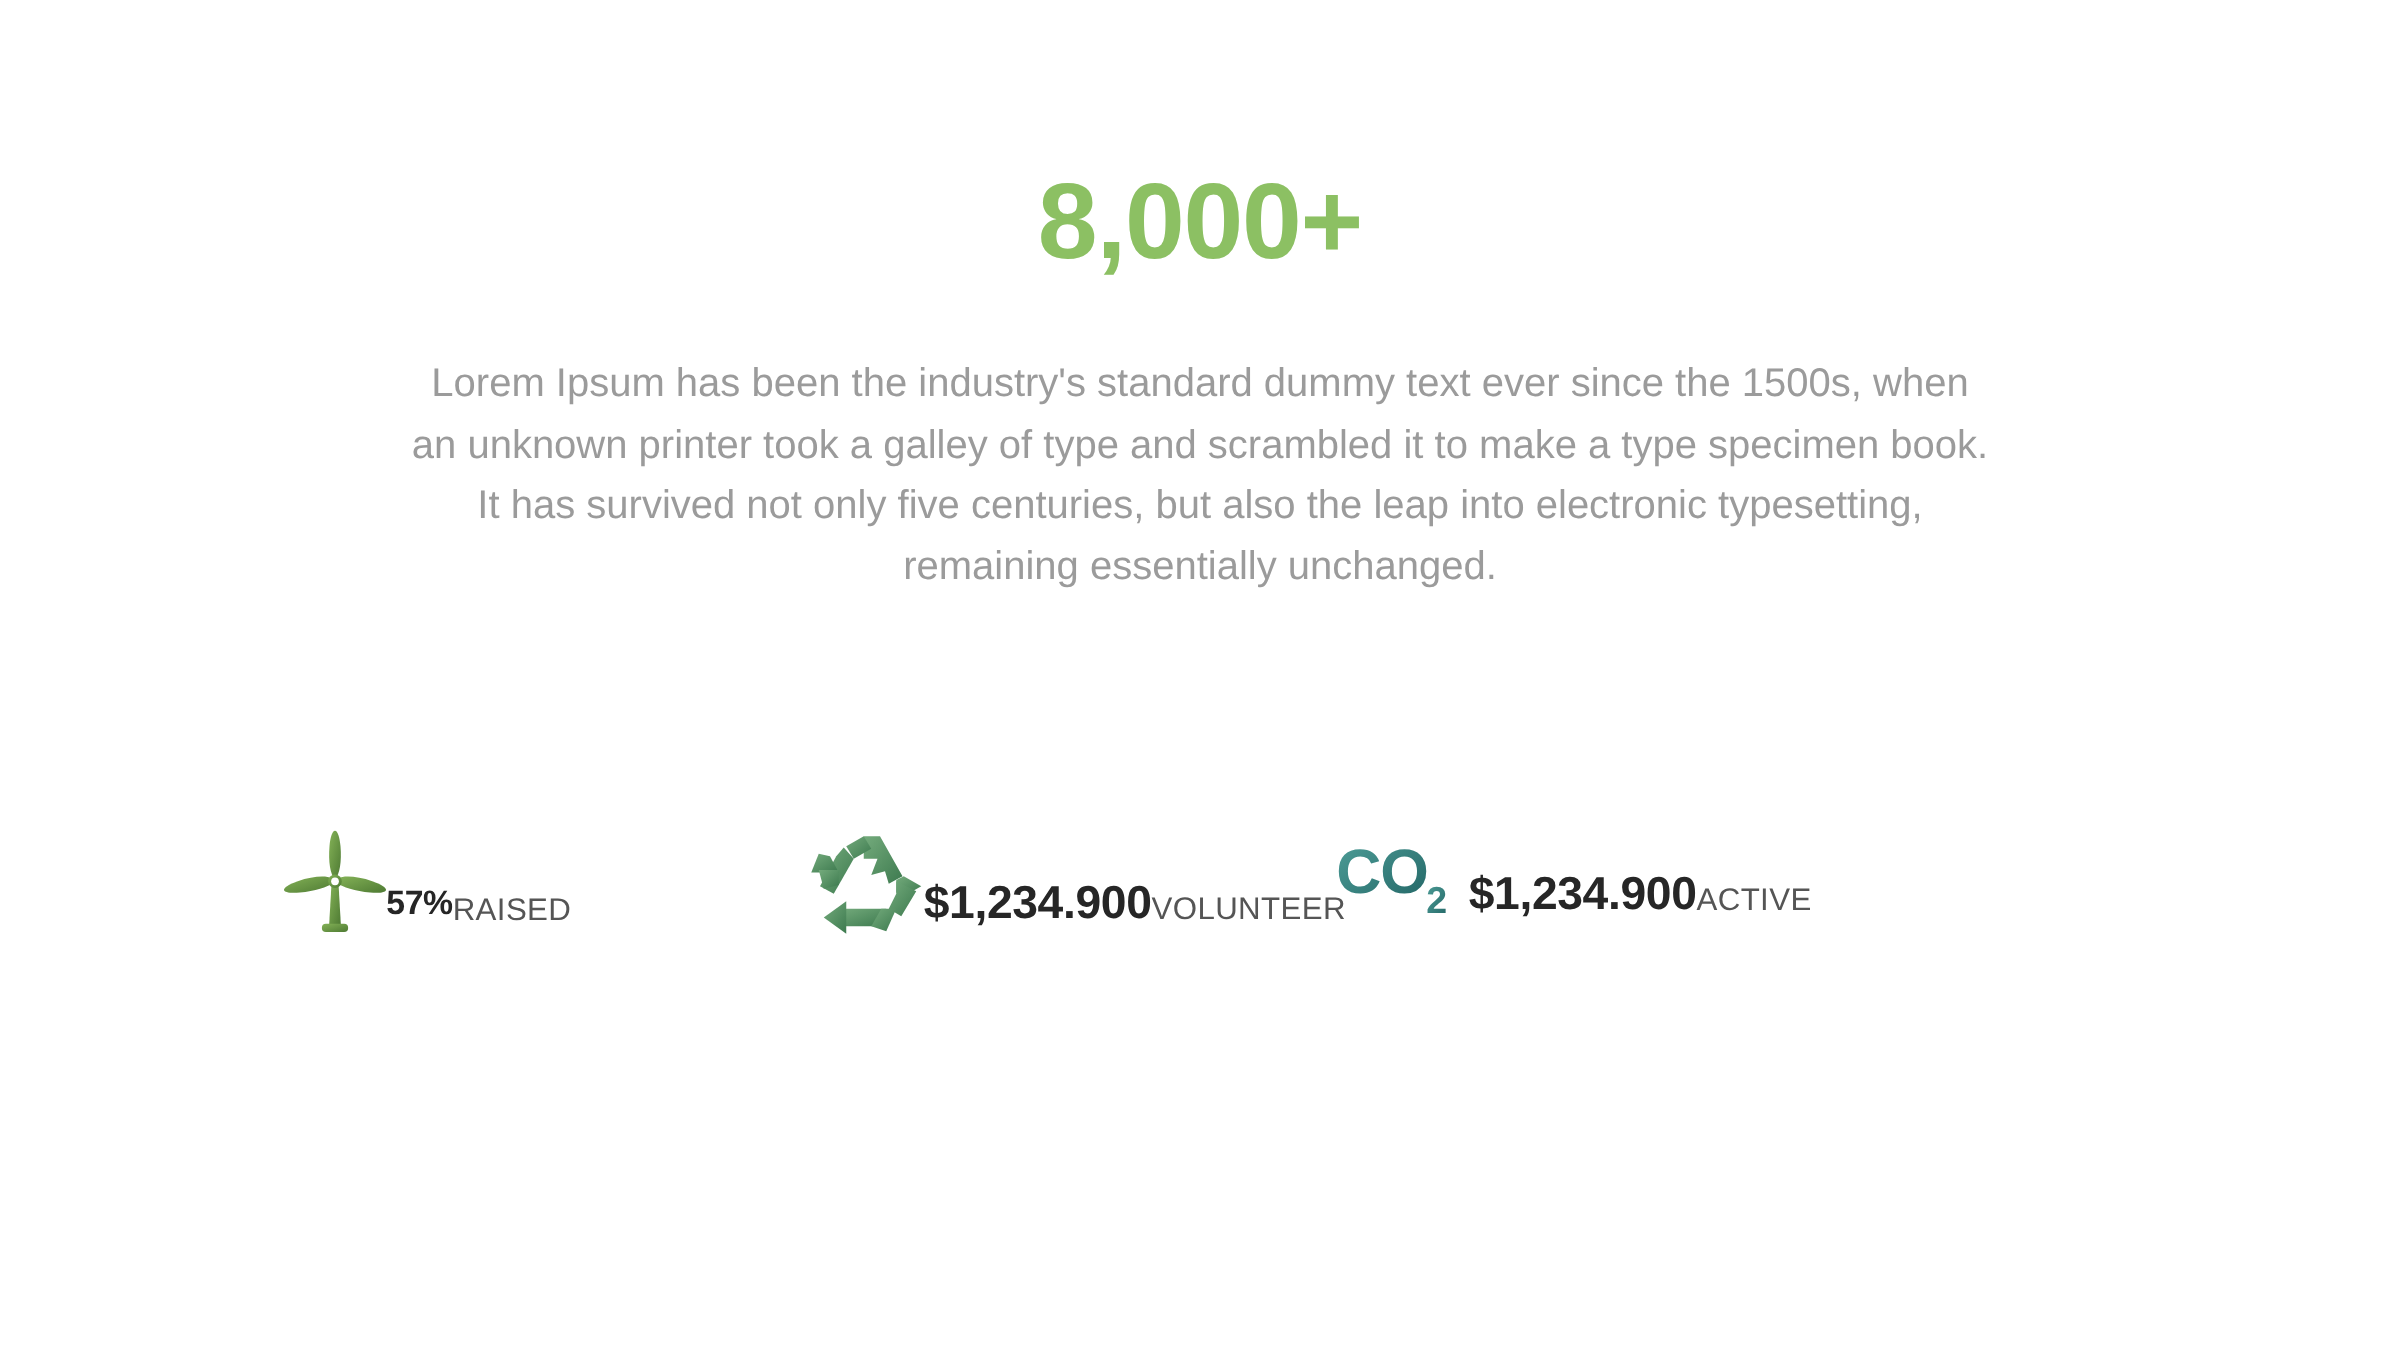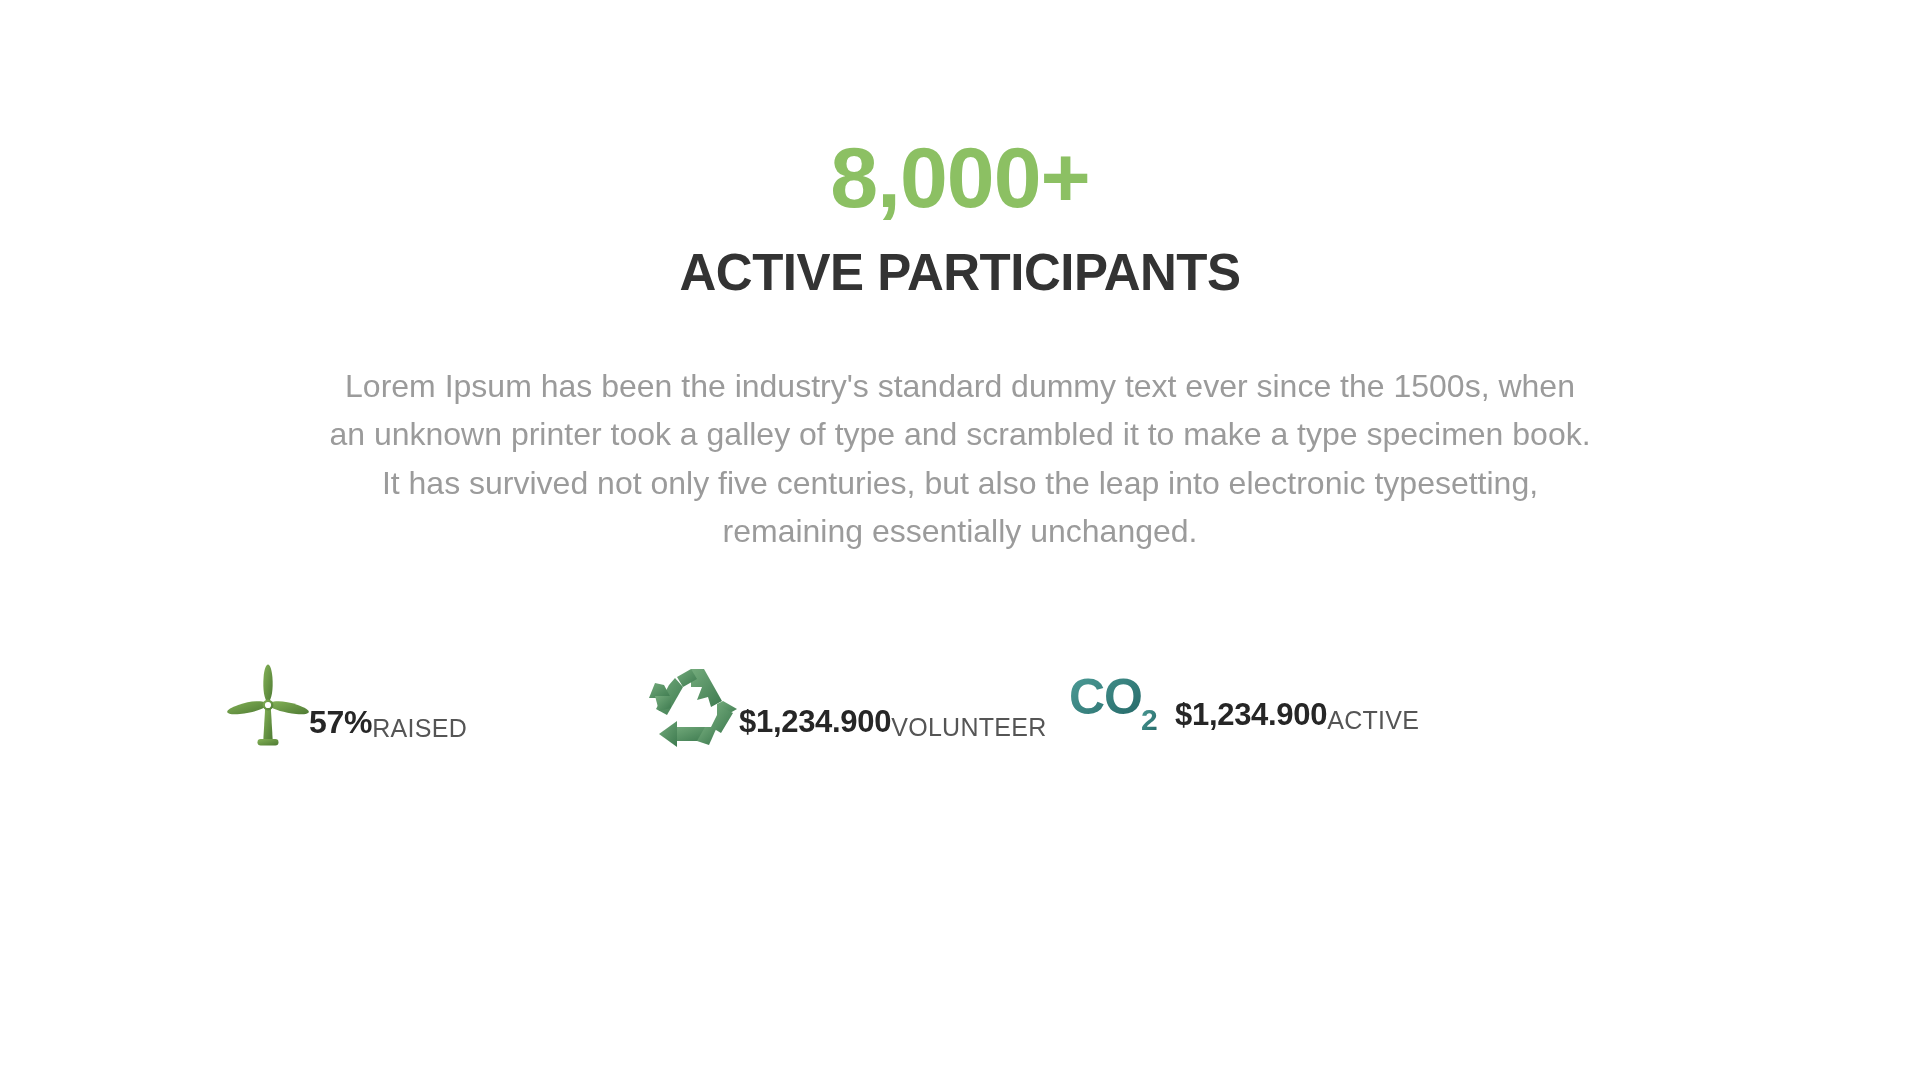--- a/index.html
+++ b/index.html
@@ -67,27 +67,27 @@
   .stat.s3 { margin-top:0px; }
   .stat.s4 { margin-top:2px; }
 
   .icon-wrap {
     height:96px;
     display:flex;
     align-items:center;
     justify-content:center;
   }
   .stat-value {
-    font-size:31px;
+    font-size:37px;
     font-weight:700;
     color:#262626;
     letter-spacing:-0.3px;
     line-height:1;
   }
-  .s1 .stat-value, .s4 .stat-value { font-size:32px; }
+  .s1 .stat-value, .s4 .stat-value { font-size:27px; }
   .stat-label {
     margin-top:12px;
     font-size:25px;
     font-weight:400;
     color:#555555;
     letter-spacing:0.3px;
     line-height:1;
   }
   .s1 .icon-wrap { margin-bottom:26px; }
   .s2 .icon-wrap { margin-bottom:24px; }
@@ -96,21 +96,20 @@
 
   svg { display:block; overflow:visible; }
 </style>
 </head>
 <body>
 
 <div class="slide">
 
   <div class="hero">
     <div class="big-number">8,000+</div>
-    <div class="headline">ACTIVE PARTICIPANTS</div>
     <div class="paragraph">Lorem Ipsum has been the industry's standard dummy text ever since the 1500s, when an unknown printer took a galley of type and scrambled it to make a type specimen book. It has survived not only five centuries, but also the leap into electronic typesetting, remaining essentially unchanged.</div>
   </div>
 
   <div class="stats">
 
     <div class="stat s1">
       <div class="icon-wrap">
         <svg width="82" height="92" viewBox="0 0 82 92">
           <defs>
             <linearGradient id="gTurb" x1="0" y1="0" x2="1" y2="1">

